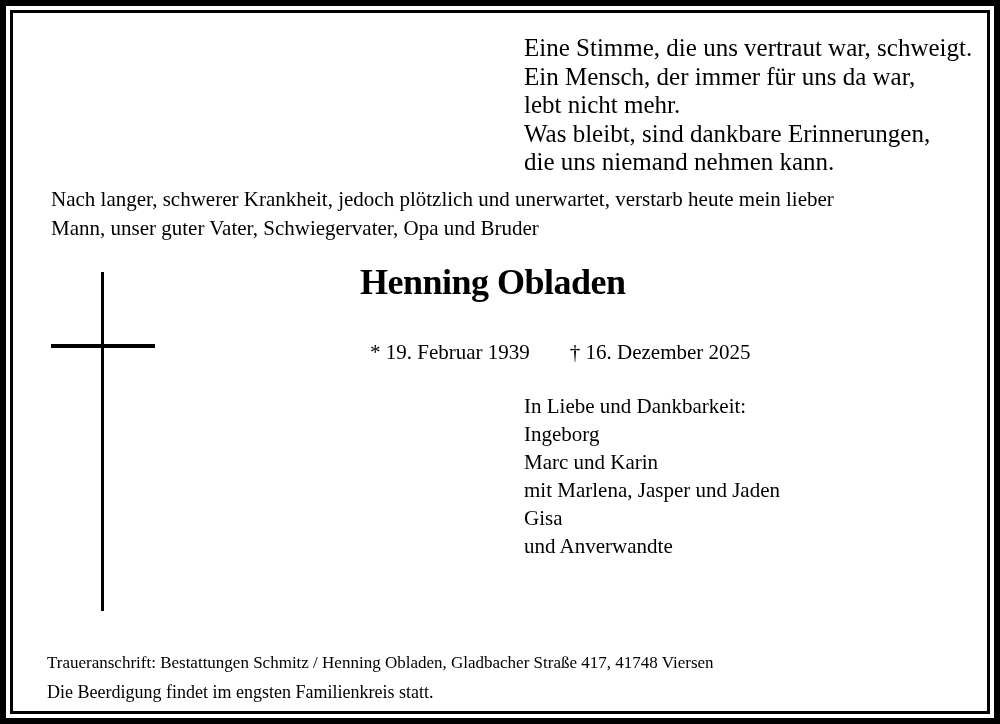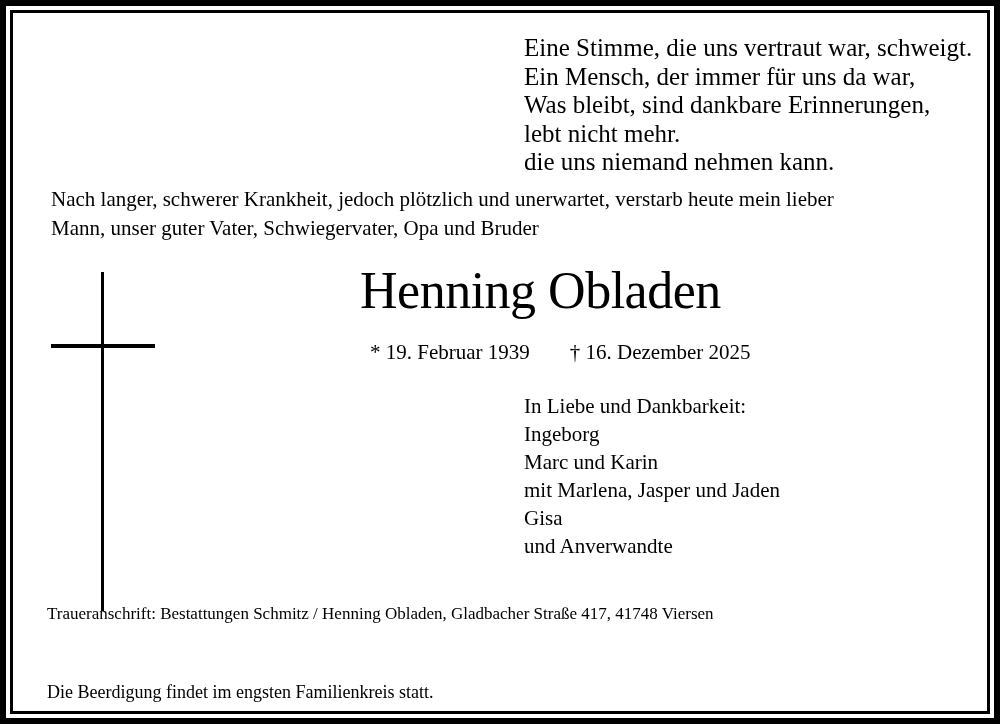--- a/index.html
+++ b/index.html
@@ -3,41 +3,41 @@
 <meta charset="utf-8">
 <style>
   html, body { margin:0; padding:0; }
   body { width:1000px; height:724px; background:#000; position:relative; overflow:hidden;
          font-family:"Liberation Serif", "DejaVu Serif", serif; color:#000; }
   .outer { position:absolute; left:6px; top:6px; right:6px; bottom:6px; background:#fff; }
   .inner { position:absolute; left:4px; top:4px; right:4px; bottom:4px; border:3px solid #000; background:#fff; }
   .poem { position:absolute; left:511px; top:21px; font-size:25px; line-height:28.5px; }
   .poem div { white-space:nowrap; }
   .intro { position:absolute; left:38px; top:172px; font-size:21px; line-height:28.5px; white-space:nowrap; }
-  .name { position:absolute; left:347px; top:248px; font-size:52px; font-weight:normal; letter-spacing:-0.5px; white-space:nowrap;text-align:center; }
+  .name { position:absolute; left:347px; top:248px; font-size:36px; font-weight:bold; letter-spacing:-0.5px; white-space:nowrap;text-align:center; }
   .dates { position:absolute; left:357px; top:327px; font-size:21px; white-space:nowrap; }
   .dates .death { margin-left:40px; }
   .cross-v { position:absolute; left:88px; top:259px; width:3px; height:339px; background:#000; }
   .cross-h { position:absolute; left:38px; top:331px; width:104px; height:4px; background:#000; }
   .family { position:absolute; left:511px; top:379px; font-size:21px; line-height:28px; }
   .family div { white-space:nowrap; }
-  .address { position:absolute; left:34px; top:591px; font-size:17px; white-space:nowrap; }
+  .address { position:absolute; left:34px; top:640px; font-size:17px; white-space:nowrap; }
   .funeral { position:absolute; left:34px; top:669px; font-size:18px; white-space:nowrap; }
 </style>
 </head>
 <body>
 
 <div class="outer">
   <div class="inner">
 
     <div class="poem">
       <div>Eine Stimme, die uns vertraut war, schweigt.</div>
       <div>Ein Mensch, der immer für uns da war,</div>
+      <div>lebt nicht mehr.</div>
       <div>Was bleibt, sind dankbare Erinnerungen,</div>
-      <div>lebt nicht mehr.</div>
       <div>die uns niemand nehmen kann.</div>
     </div>
 
     <div class="intro">
       <div>Nach langer, schwerer Krankheit, jedoch plötzlich und unerwartet, verstarb heute mein lieber</div>
       <div>Mann, unser guter Vater, Schwiegervater, Opa und Bruder</div>
     </div>
 
     <div class="cross-v"></div>
     <div class="cross-h"></div>

